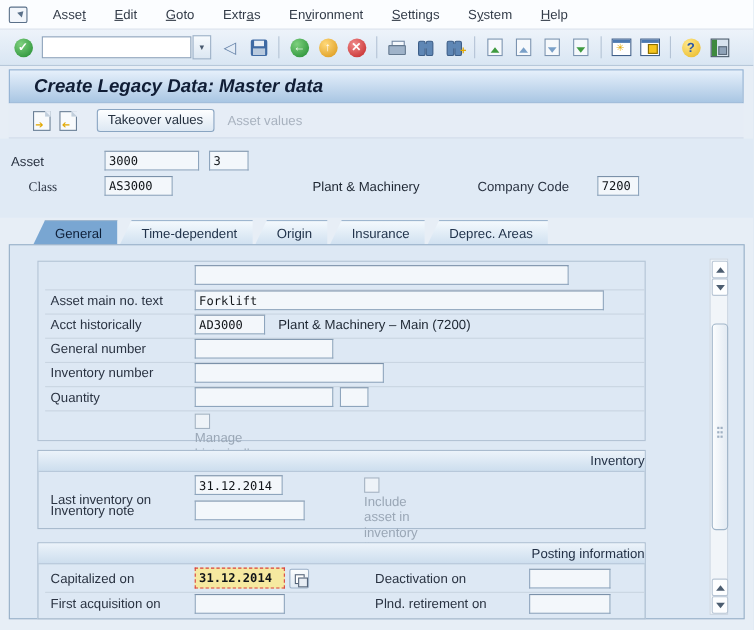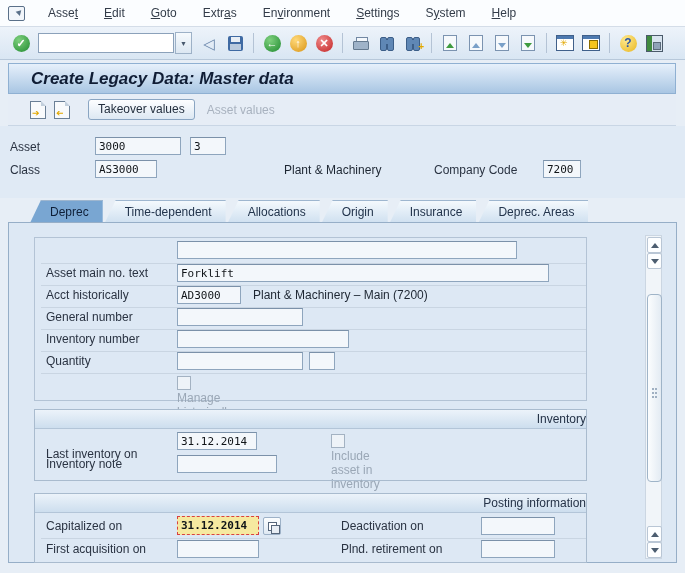--- a/index.html
+++ b/index.html
@@ -192,31 +192,30 @@
   <div class="docic"></div>
   <div class="docic outv"></div>
   <button class="appbtn">Takeover values</button>
   <span class="appbtn-disabled">Asset values</span>
 </div>
 
 <div id="headerfields">
   <span class="hlabel" style="left:10px;top:14px;">Asset</span>
   <input class="fld" style="left: 95px; top: 11px; width: 86px;" value="3000">
   <input class="fld" style="left: 190px; top: 11px; width: 36px;" value="3">
-  <span class="hlabel" style="left:10px;top:37px;">Class</span>
+  <span class="hlabel" style="left:26px;top:37px;font-family:Liberation Serif, serif;">Class</span>
   <input class="fld" style="left: 95px; top: 34px; width: 62px;" value="AS3000">
   <span class="statictext" style="left:284px;top:37px;">Plant &amp; Machinery</span>
   <span class="hlabel" style="left:434px;top:37px;">Company Code</span>
   <input class="fld" style="left: 543px; top: 34px; width: 38px;" value="7200">
 </div>
 
 <div id="tabstrip">
-    <div class="tab active">Deprec</div>
+    <div class="tab active">General</div>
     <div class="tab">Time-dependent</div>
-    <div class="tab">Allocations</div>
     <div class="tab">Origin</div>
     <div class="tab">Insurance</div>
     <div class="tab">Deprec. Areas</div>
   </div>
 
 <div id="panel">
 
   <div class="innerframe" id="mainframe"></div>
 
   <div class="frow" style="left:0;top:18px;">

